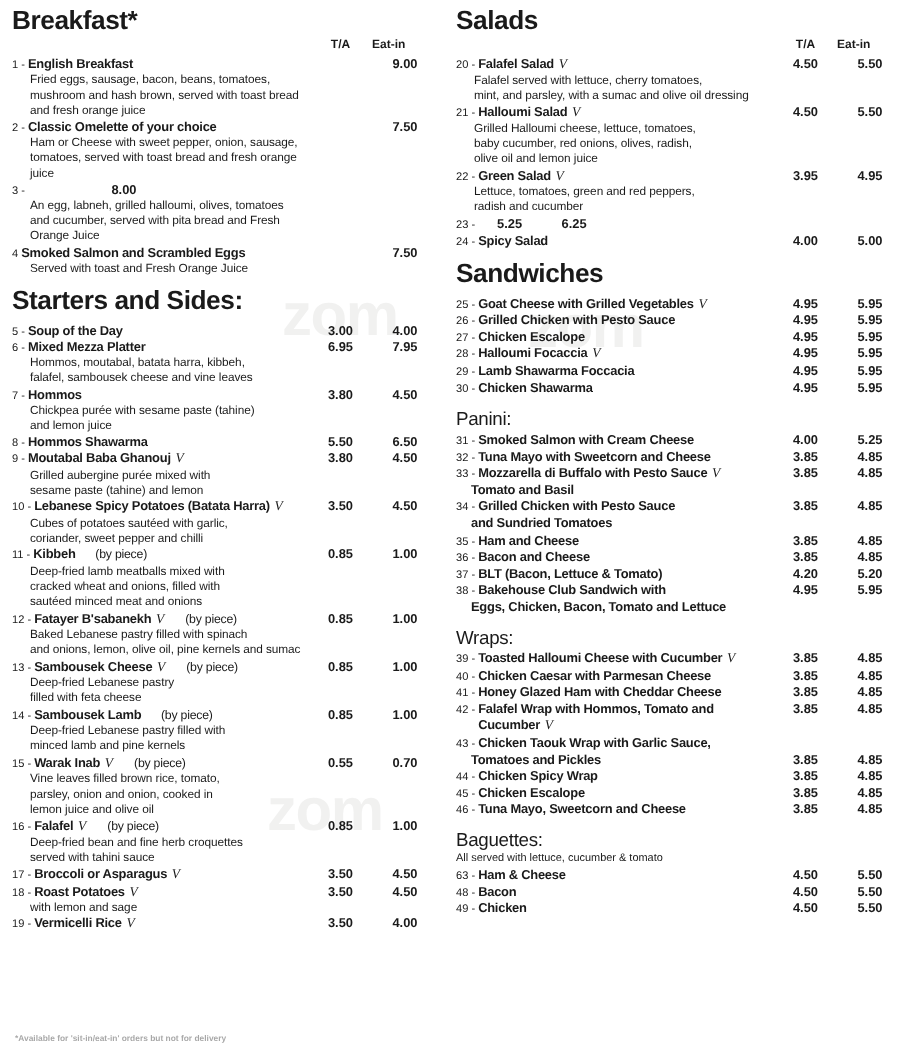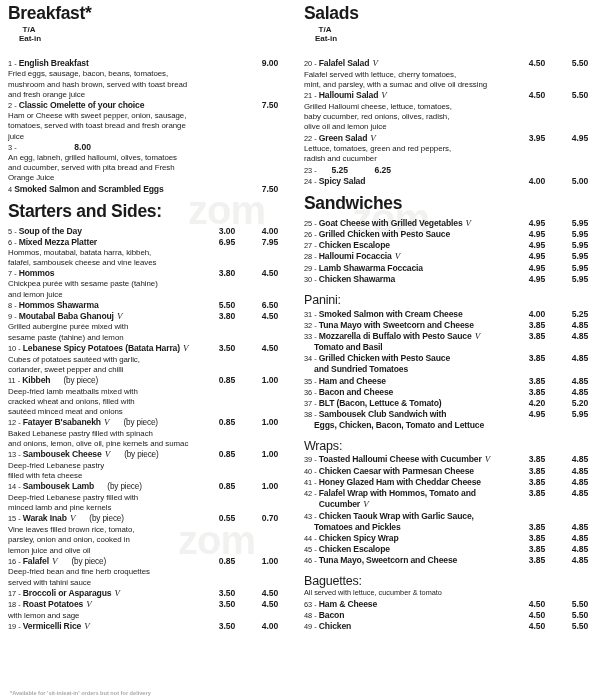--- a/index.html
+++ b/index.html
@@ -74,27 +74,26 @@
     margin: 0 0 1px 0;
     position: relative;
     z-index: 2;
   }
 
   .colhead {
     display: flex;
     justify-content: flex-end;
     font-size: 8px;
     font-weight: bold;
-    margin-bottom: 15px;
+    margin-bottom: 3px;
     position: relative;
     z-index: 2;
-    flex-direction: column;
   }
   .colhead .ta { width: 42px; text-align: center; }
-  .colhead .eat { width: 44px; text-align: center; }
+  .colhead .eat { width: 44px; text-align: left; }
 
   .item {
     position: relative;
     z-index: 2;
     margin-bottom: 0px;
   }
   .itemrow {
     display: flex;
     align-items: baseline;
     line-height: 1.28;
@@ -132,20 +131,21 @@
     flex: none;
   }
   .price.ta { width: 42px; }
   .price.eat { width: 44px; }
   .desc {
     font-size: 7.9px;
     line-height: 1.3;
     font-weight: normal;
     letter-spacing: -0.05px;
     padding-right: 90px;
+    margin-left: 12px;
   }
   .cont {
     font-size: 8.6px;
     font-weight: bold;
     letter-spacing: -0.15px;
     padding-left: 10px;
     line-height: 1.3;
   }
   .controw { display: flex; align-items: baseline; line-height: 1.28; }
   .controw .cont { flex: 1 1 auto; }
@@ -207,20 +207,21 @@
         <div class="desc">An egg, labneh, grilled halloumi, olives, tomatoes</div>
         <div class="desc">and cucumber, served with pita bread and Fresh Orange Juice</div>
       </div>
       <div class="item">
         <div class="itemrow">
           <span class="num">4</span>
           <span class="name">Smoked Salmon and Scrambled Eggs</span>
           <span class="price ta"></span>
           <span class="price eat">7.50</span>
         </div>
+        <div class="desc">Served with toast and Fresh Orange Juice</div>
       </div>
       <div class="spacer-md"></div>
       <h1 class="section">Starters and Sides:</h1>
       <div class="spacer-sm"></div>
       <div class="item">
         <div class="itemrow">
           <span class="num">5 -</span>
           <span class="name">Soup of the Day</span>
           <span class="price ta">3.00</span>
           <span class="price eat">4.00</span>
@@ -528,21 +529,21 @@
         <div class="itemrow">
           <span class="num">37 -</span>
           <span class="name">BLT (Bacon, Lettuce &amp; Tomato)</span>
           <span class="price ta">4.20</span>
           <span class="price eat">5.20</span>
         </div>
       </div>
       <div class="item">
         <div class="itemrow">
           <span class="num">38 -</span>
-          <span class="name">Sambousek Club Sandwich with</span>
+          <span class="name">Bakehouse Club Sandwich with</span>
           <span class="price ta">4.95</span>
           <span class="price eat">5.95</span>
         </div>
         <div class="controw">
           <div class="cont">Eggs, Chicken, Bacon, Tomato and Lettuce</div>
           <span class="price ta"></span>
           <span class="price eat"></span>
         </div>
       </div>
       <h2 class="subsection">Wraps:</h2>

